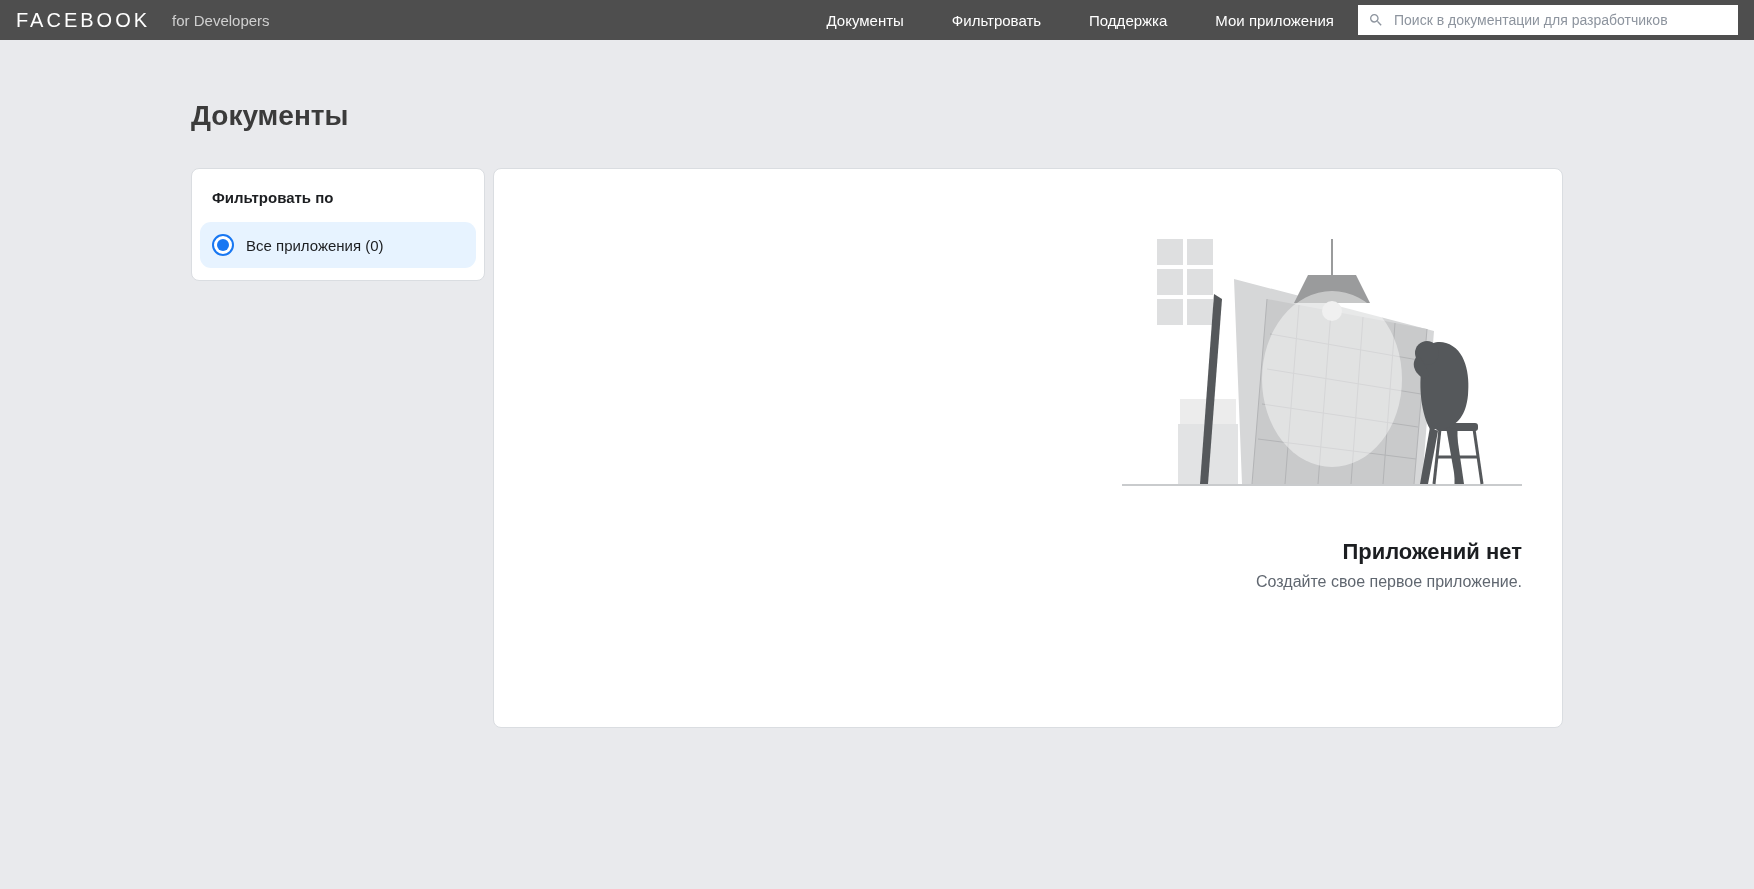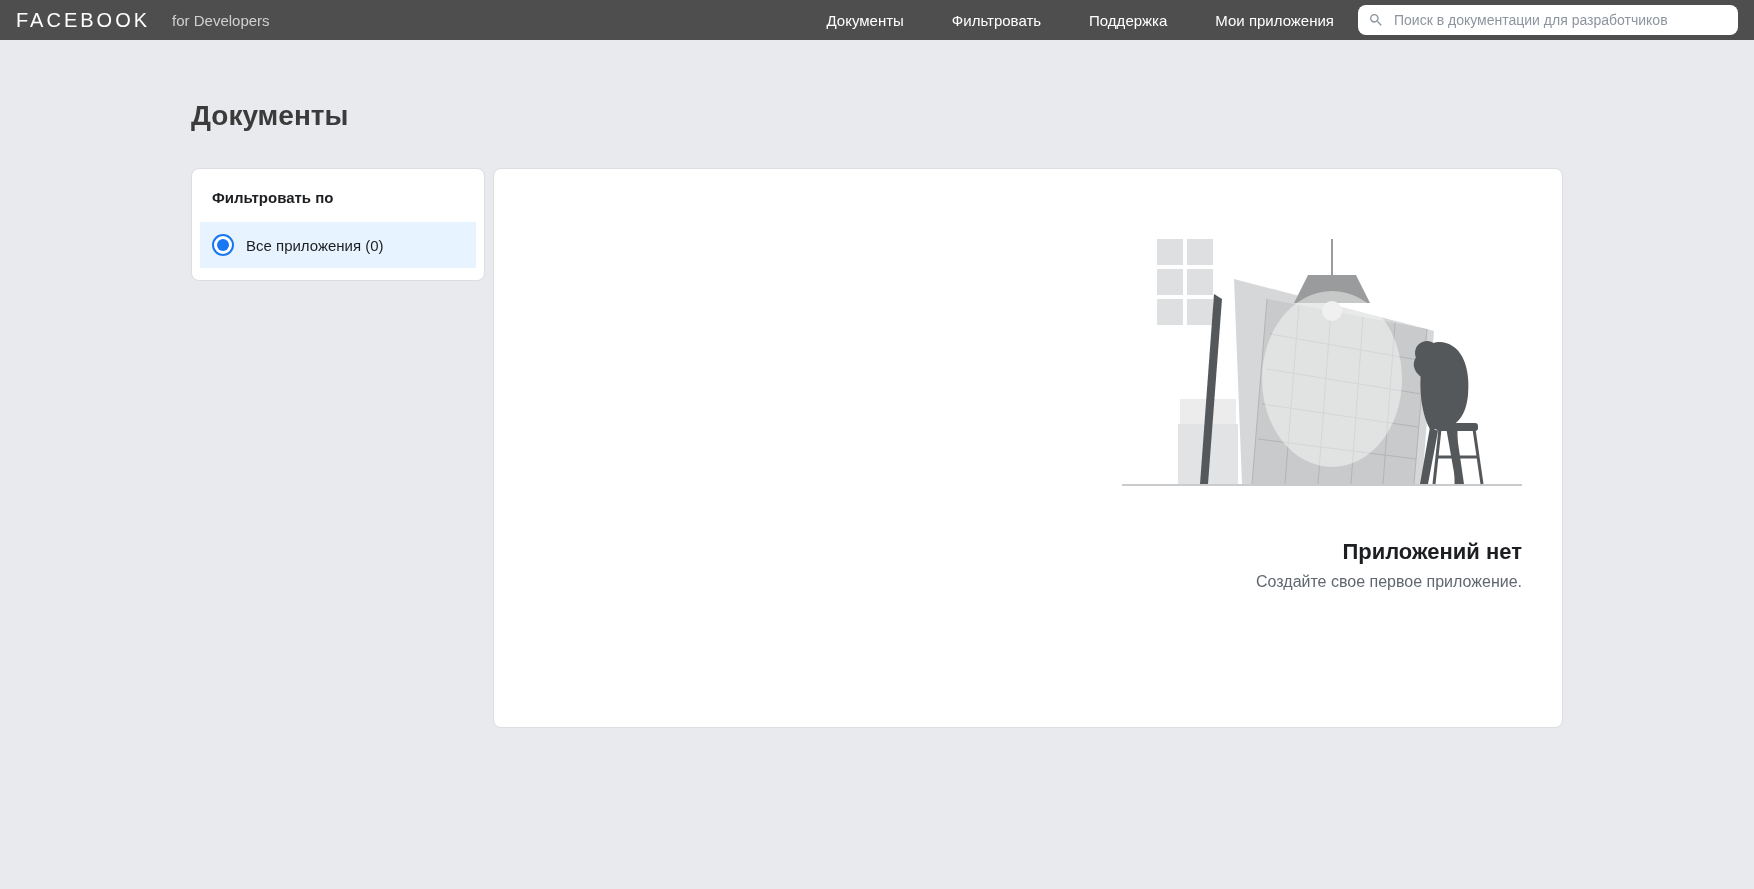--- a/index.html
+++ b/index.html
@@ -49,21 +49,21 @@
       cursor: pointer;
     }
     .search-container {
       position: relative;
       width: 380px;
     }
     .search-input {
       width: 100%;
       height: 30px;
       border: none;
-      border-radius: 8px;
+      border-radius: 0;
       padding: 0 12px 0 36px;
       font-size: 14px;
       background: #fff;
       color: #8b5cf6;
     }
     .search-input::placeholder {
       color: #8d949e;
     }
     .search-icon {
       position: absolute;
@@ -102,21 +102,21 @@
       font-size: 15px;
       font-weight: 600;
       color: #1c1e21;
       padding: 8px 12px 16px;
     }
     .filter-item {
       display: flex;
       align-items: center;
       gap: 12px;
       padding: 12px;
-      border-radius: 0;
+      border-radius: 11px;
       cursor: pointer;
       font-size: 15px;
       color: #1c1e21;
     }
     .filter-item.selected {
       background: #e7f3ff;
     }
     .radio {
       width: 22px;
       height: 22px;

